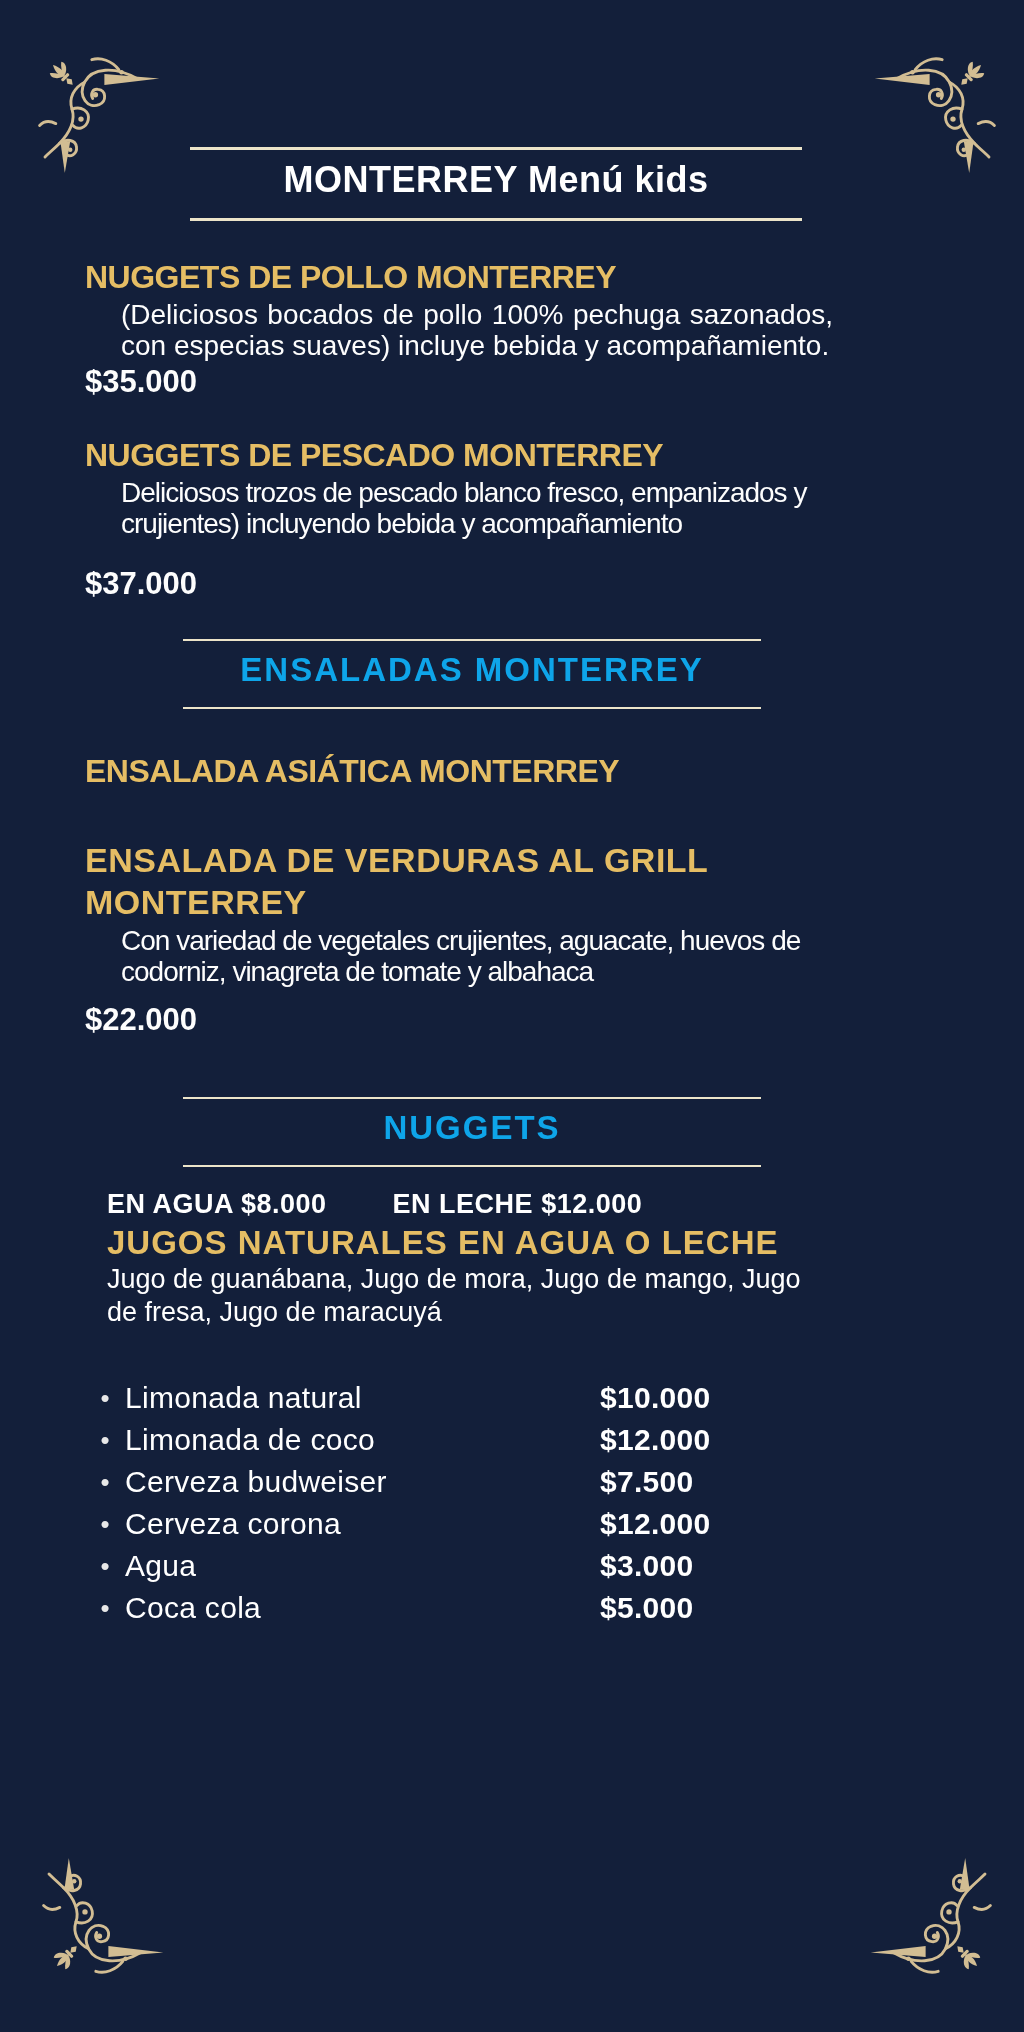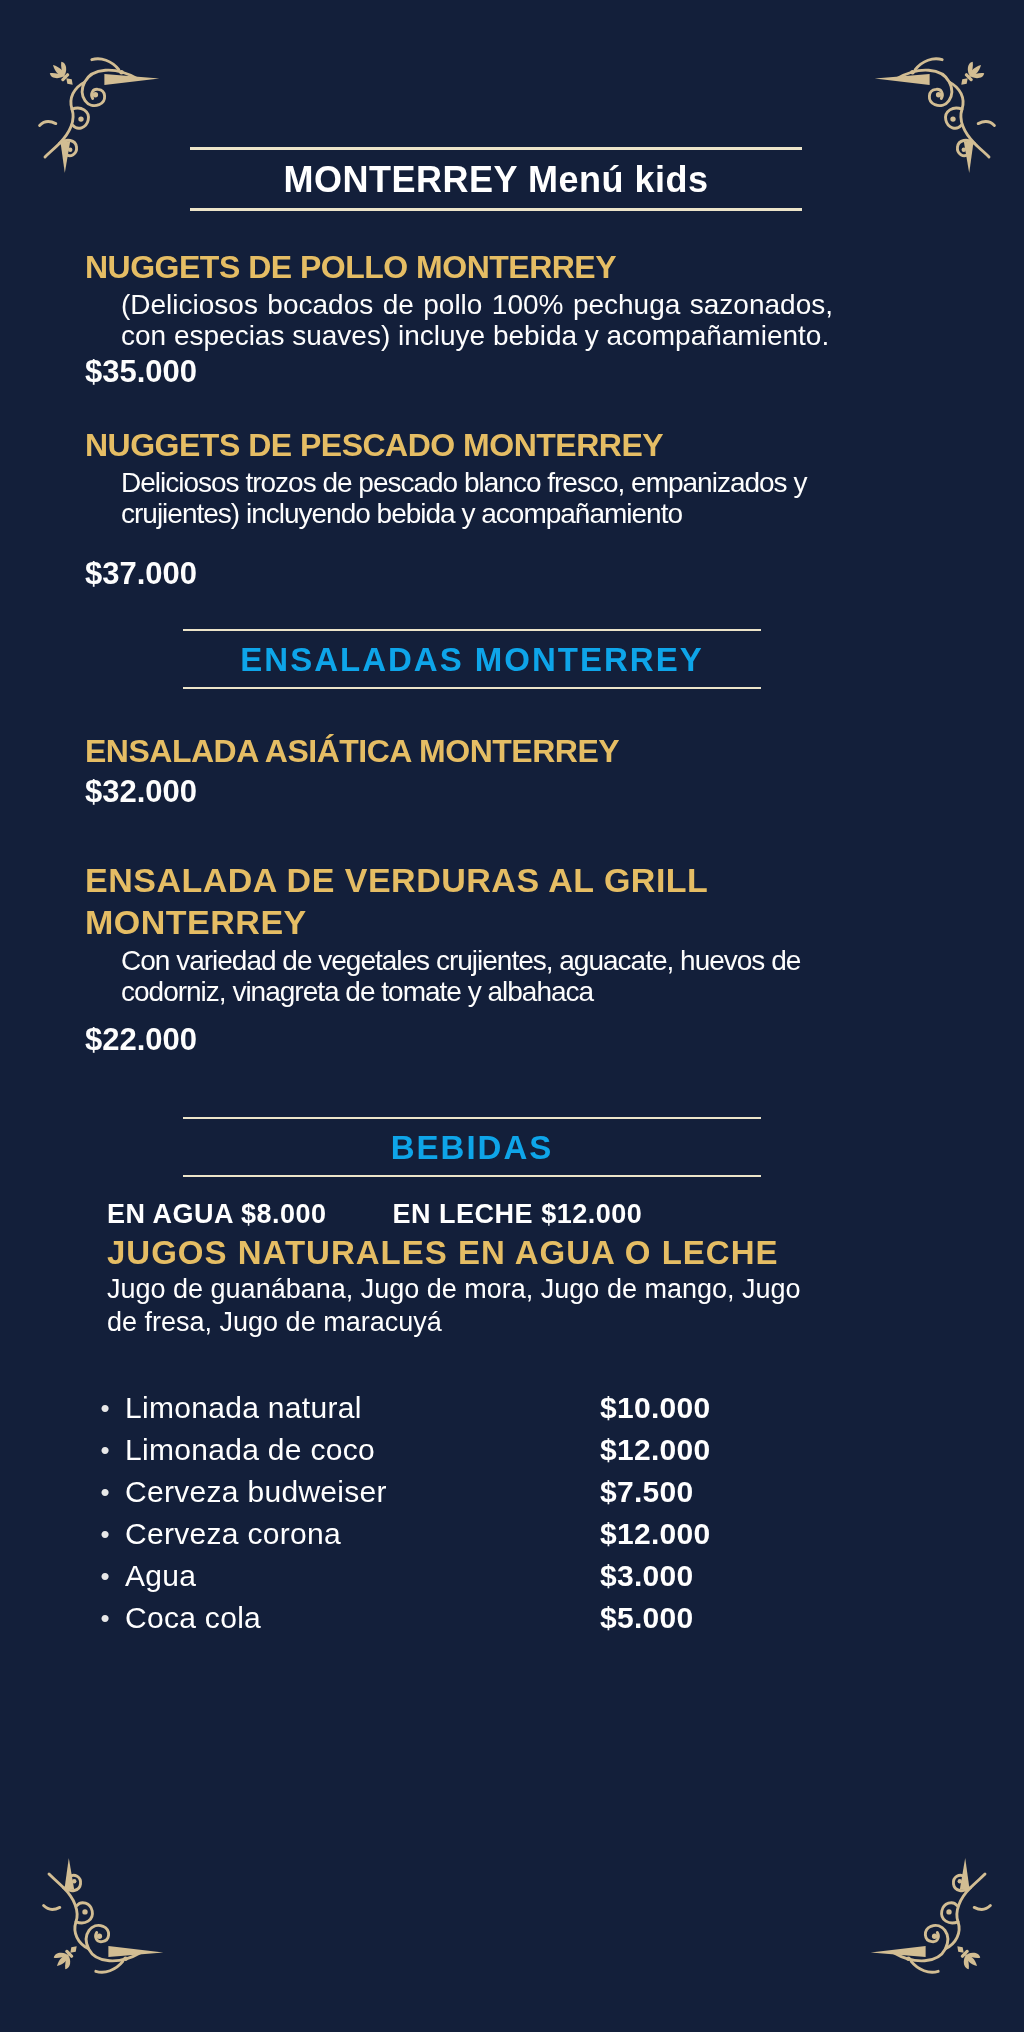--- a/index.html
+++ b/index.html
@@ -26,21 +26,21 @@
   .orn.tr{right:26px;top:48px;transform:scaleX(-1);}
   .orn.bl{left:40px;bottom:49px;transform:scaleY(-1);}
   .orn.br{right:30px;bottom:49px;transform:scale(-1,-1);}
   .svgdefs{position:absolute;width:0;height:0;overflow:hidden;}
   
   .content{position:absolute;left:85px;top:0;width:854px;}
   .rule-box{
     text-align:center;
     border-top:3px solid var(--cream);
     border-bottom:3px solid var(--cream);
-    padding:8px 0 6px;
+    padding:8px 0 16px;
   }
   .title-box{margin-top:147px;margin-left:105px;width:612px;}
   .title-box h1{
     font-size:36px;line-height:44px;font-weight:700;
     letter-spacing:0.5px;color:var(--text);
   }
   .section-box{margin-left:98px;width:578px;border-top-width:2px;border-bottom-width:2px;}
   .section-box h2{
     font-size:33px;line-height:42px;font-weight:600;
     letter-spacing:2px;color:#0ea5e9;
@@ -156,31 +156,30 @@
       <p class="desc condensed">Deliciosos trozos de pescado blanco fresco, empanizados y crujientes) incluyendo bebida y acompañamiento</p>
       <div class="price">$37.000</div>
     </section>
 
     <div class="rule-box section-box sec-ensaladas">
       <h2>ENSALADAS MONTERREY</h2>
     </div>
 
     <section class="item it-asiatica">
       <h3>ENSALADA ASIÁTICA MONTERREY</h3>
-      <div class="price">$32.000</div>
     </section>
 
     <section class="item it-verduras">
       <h3 class="wide">ENSALADA DE VERDURAS AL GRILL MONTERREY</h3>
       <p class="desc condensed">Con variedad de vegetales crujientes, aguacate, huevos de codorniz, vinagreta de tomate y albahaca</p>
       <div class="price">$22.000</div>
     </section>
 
     <div class="rule-box section-box sec-bebidas">
-      <h2>BEBIDAS</h2>
+      <h2>NUGGETS</h2>
     </div>
 
     <div class="bebidas-group">
       <div class="water-milk">
         <span class="agua">EN AGUA $8.000</span>
         <span class="leche">EN LECHE $12.000</span>
       </div>
       <h3 class="jugos-title">JUGOS NATURALES EN AGUA O LECHE</h3>
       <p class="jugos-desc">Jugo de guanábana, Jugo de mora, Jugo de mango, Jugo de fresa, Jugo de maracuyá</p>
     </div>

